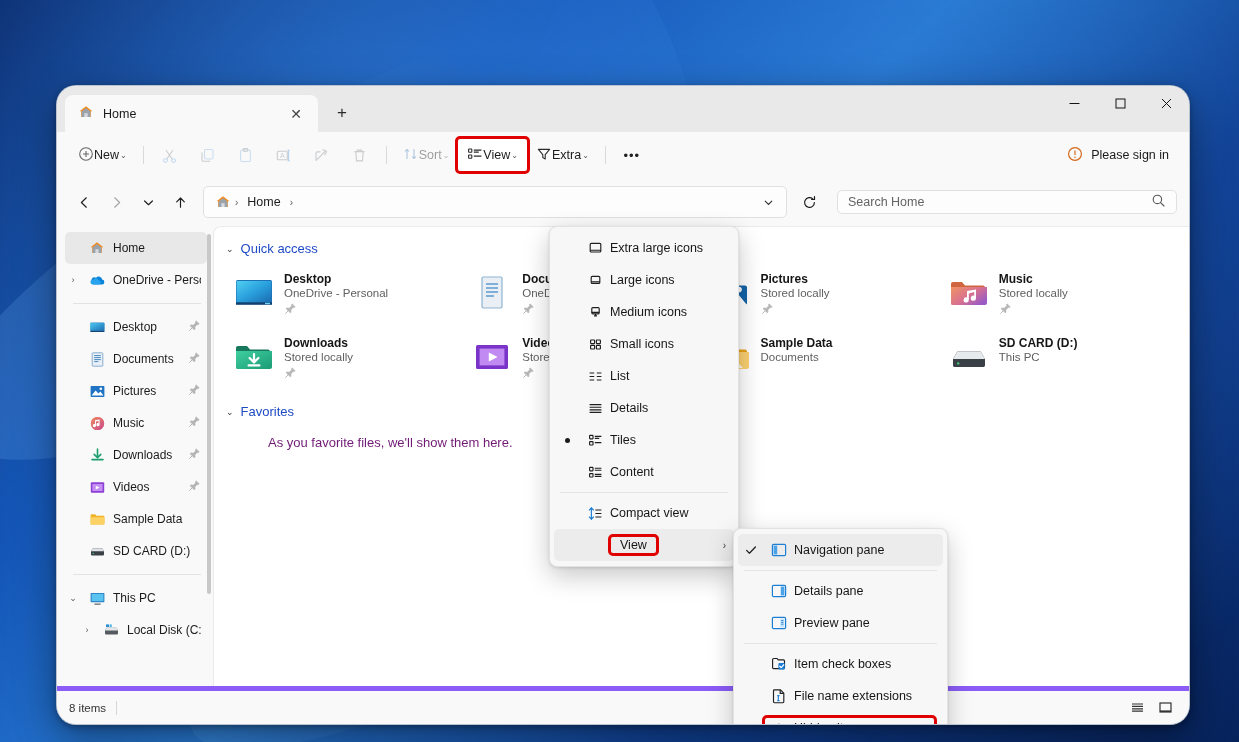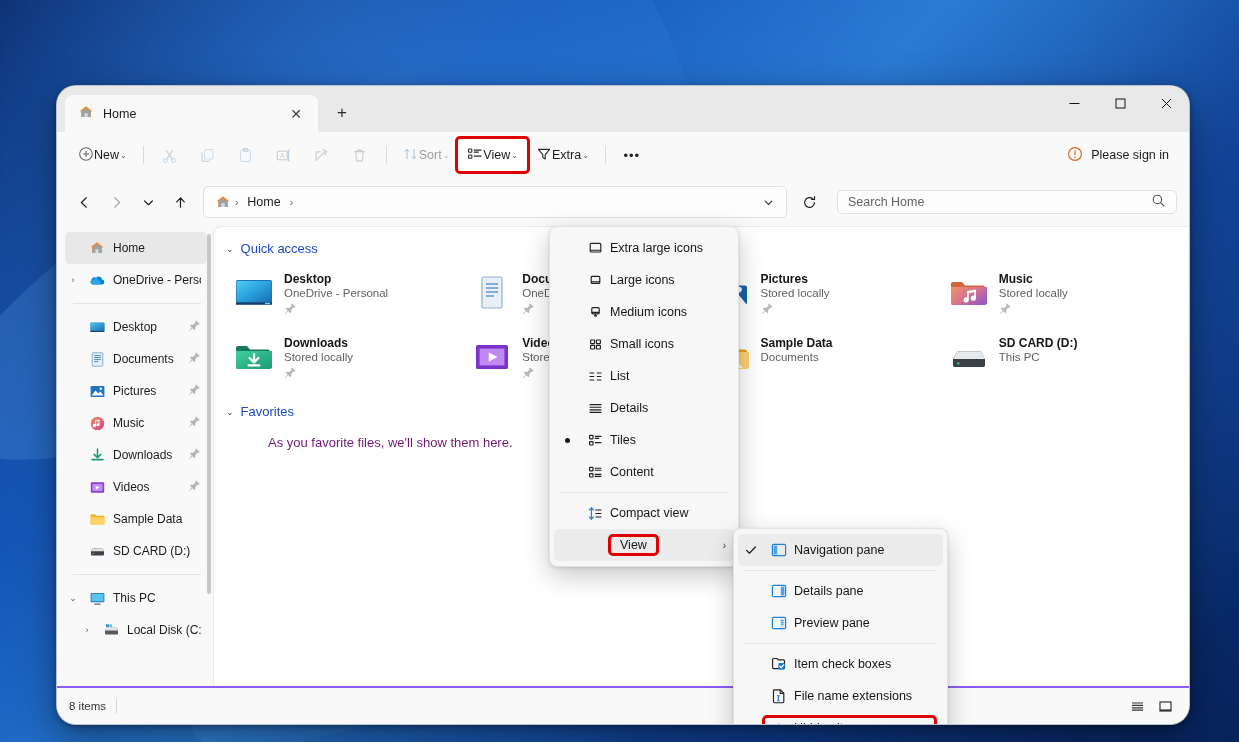--- a/index.html
+++ b/index.html
@@ -188,21 +188,21 @@
   .tile-txt { display: flex; flex-direction: column; gap: 1px; min-width: 0; padding-top: 1px; }
   .tile-name { font-size: 12px; color: #161616; font-weight: 600; white-space: nowrap; }
   .tile-sub { font-size: 11.5px; color: #606060; white-space: nowrap; }
   .tile-pin { margin-top: 1px; opacity: .6; }
   .empty-text {
     font-size: 13px; color: #701a75; padding: 12px 0 0 54px;
   }
 
   
   .statusbar {
-    height: 38px; background: #f9f9f9; border-top: 2px solid #8b5cf6;
+    height: 38px; background: #f9f9f9; border-top: 5px solid #8b5cf6;
     display: flex; align-items: center; padding: 0 12px;
     font-size: 11.5px; color: #333; flex: 0 0 auto;
   }
   .status-sep { width: 1px; height: 14px; background: #d6d6d6; margin: 0 10px; }
   .status-right { margin-left: auto; display: flex; gap: 4px; align-items: center; }
   .view-toggle { width: 24px; height: 22px; display: flex; align-items: center; justify-content: center; border-radius: 3px; }
 
   
   .menu {
     position: absolute; background: #f7f7f7;

